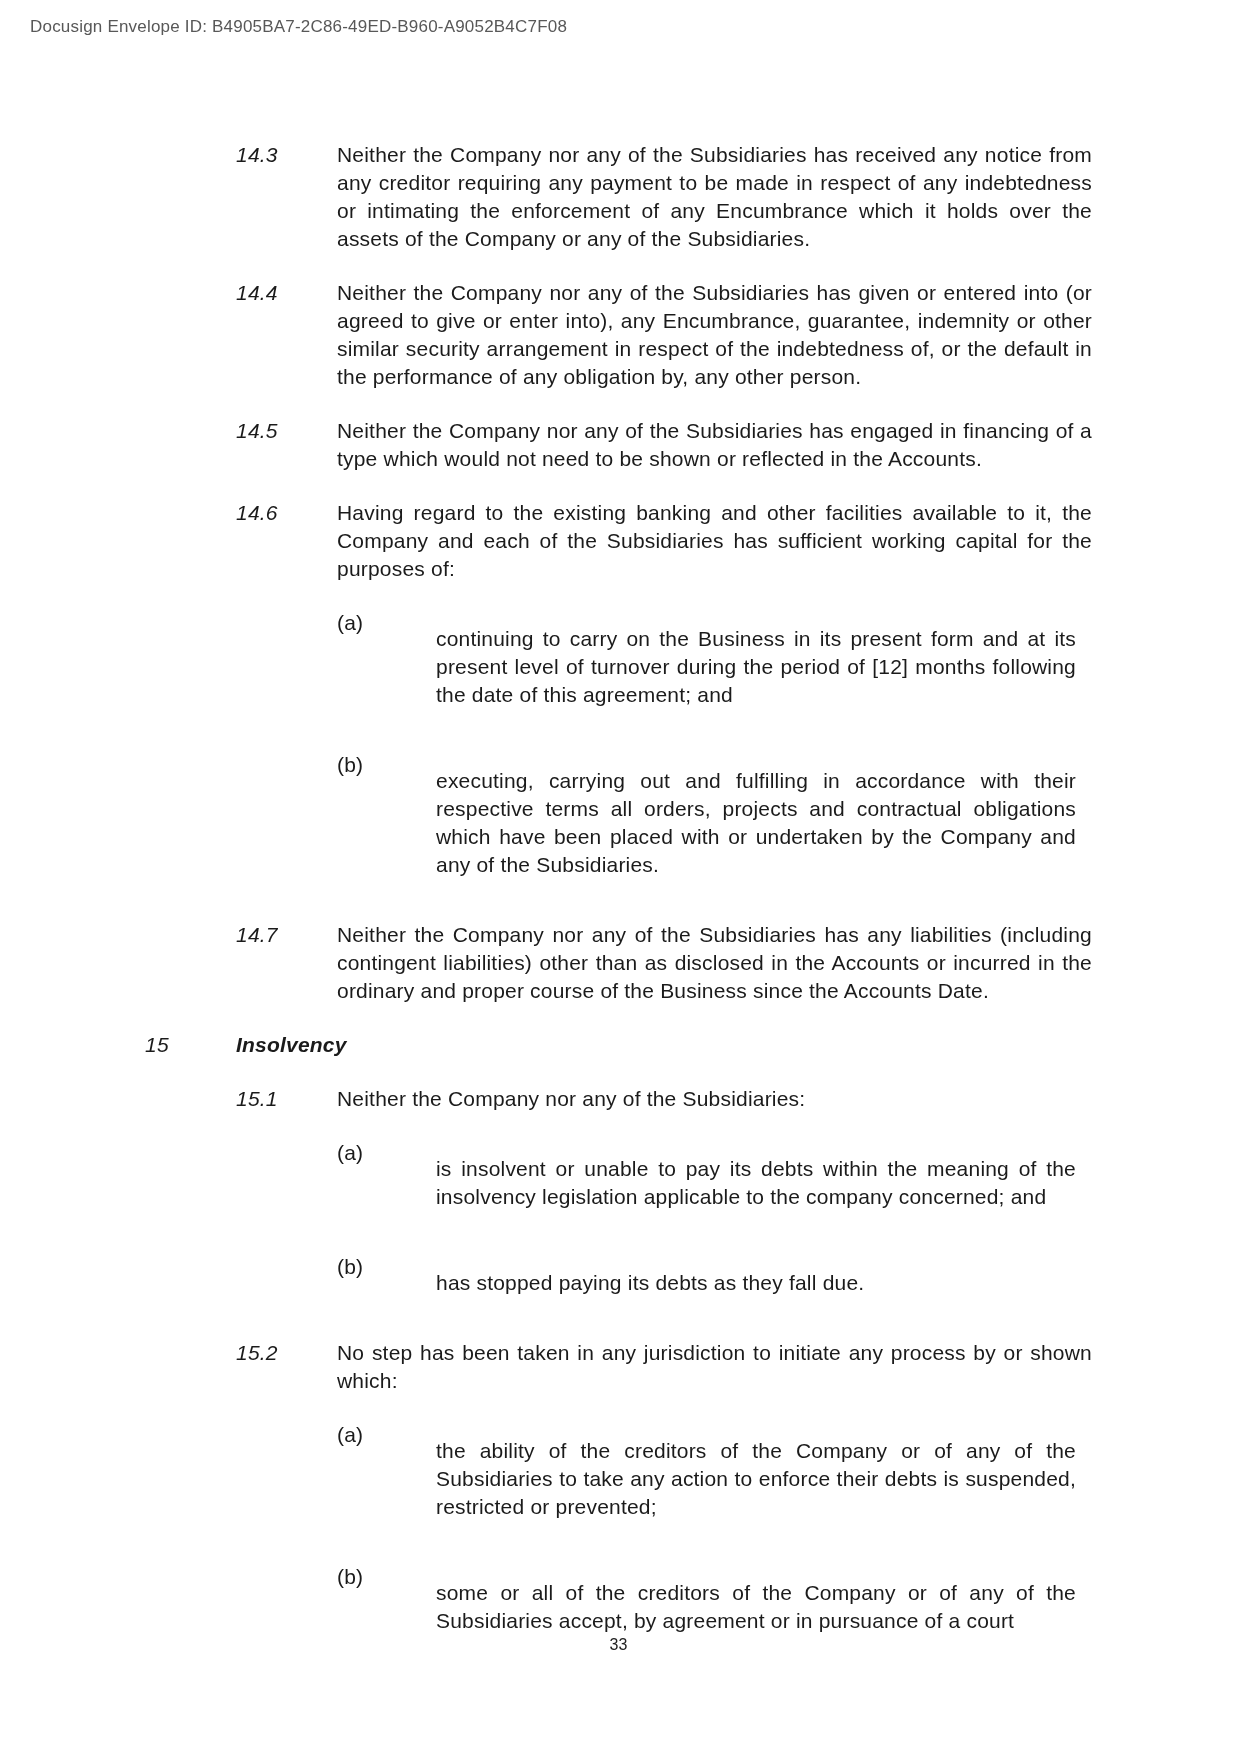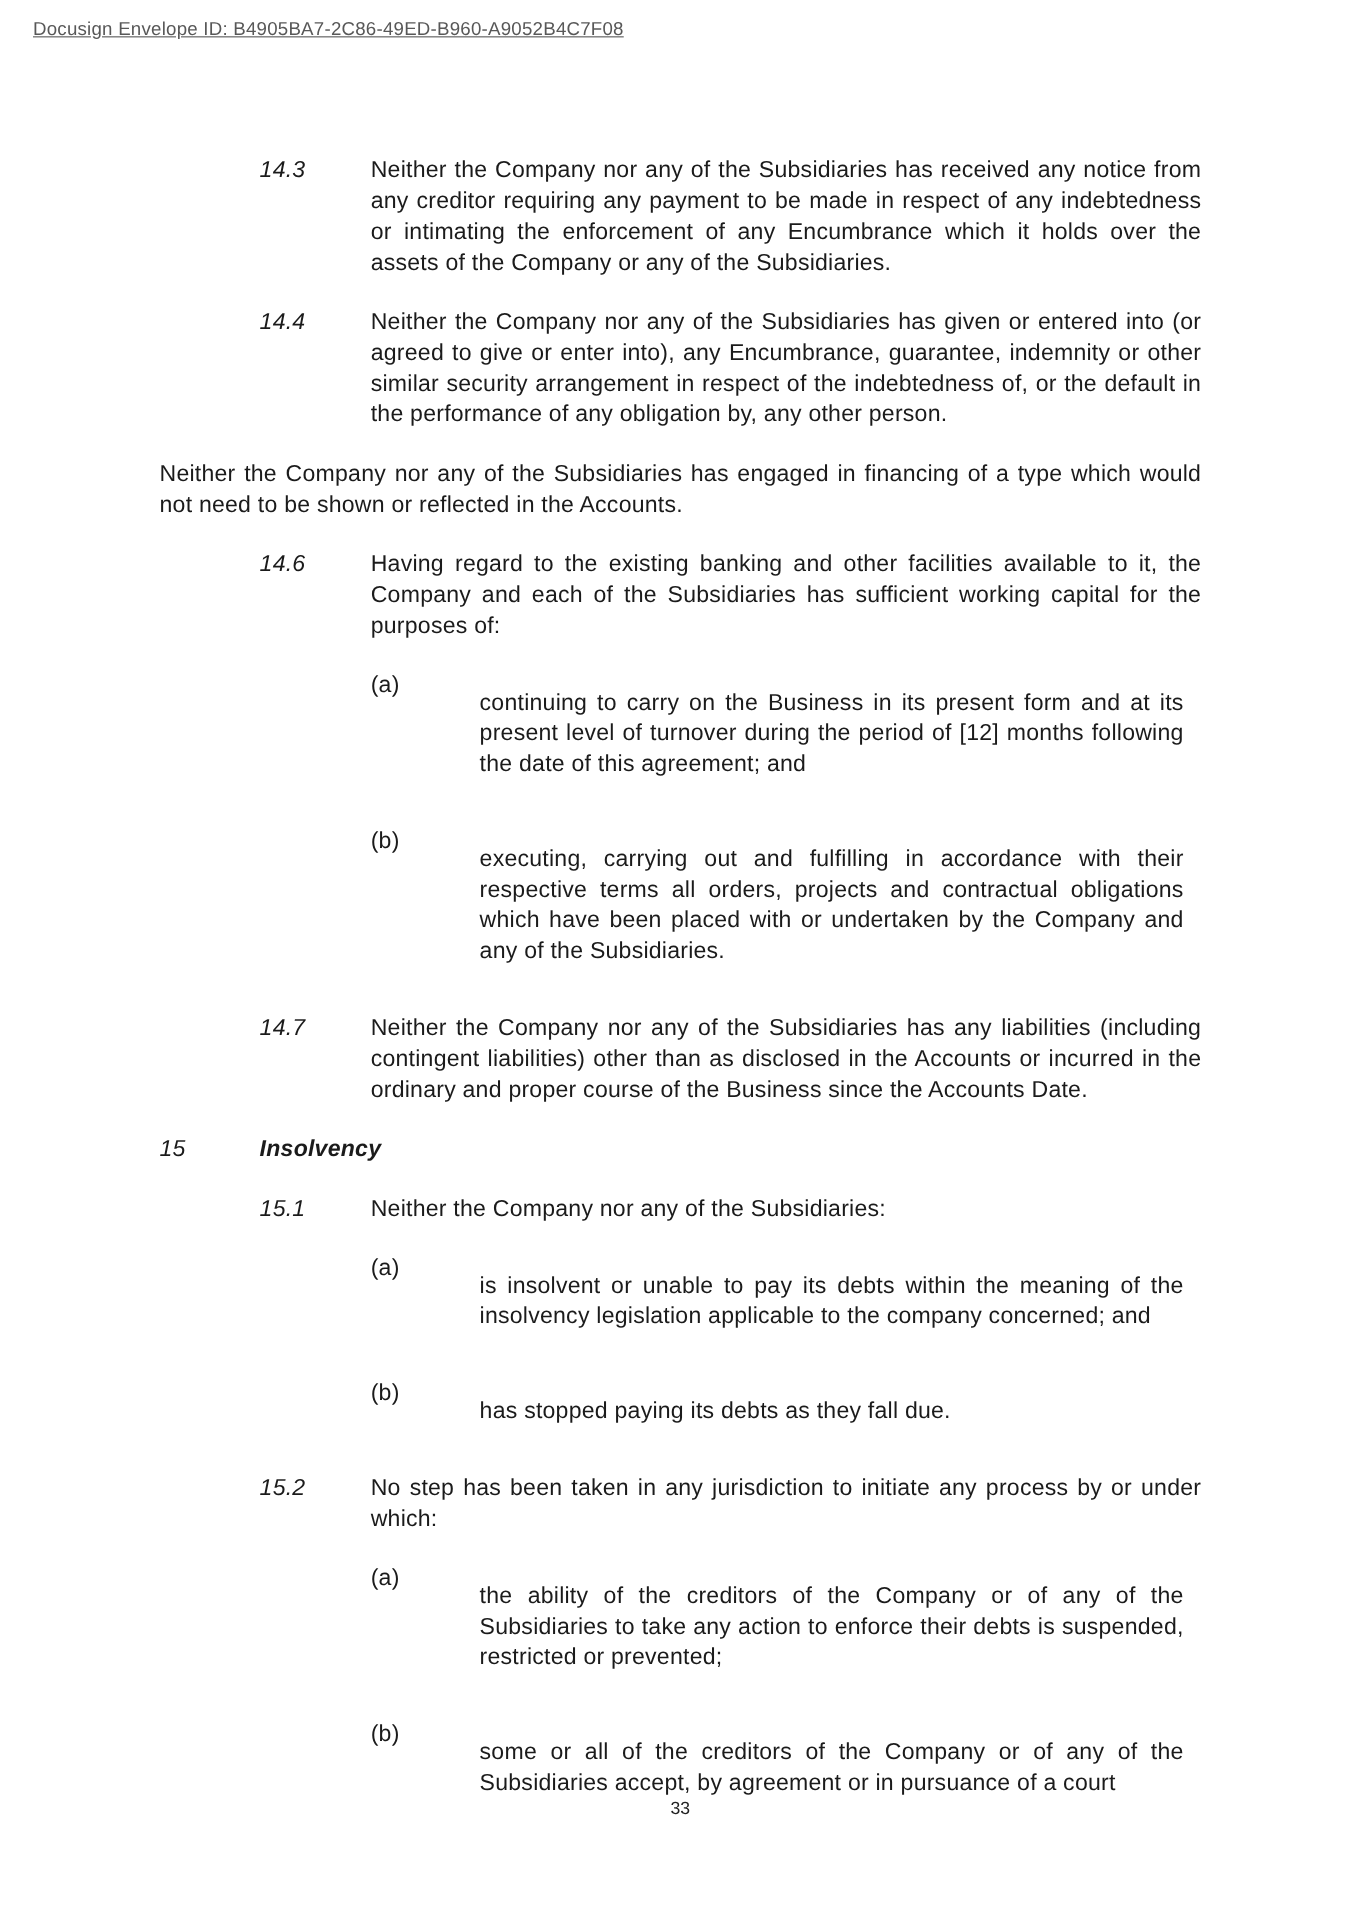--- a/index.html
+++ b/index.html
@@ -12,21 +12,20 @@
     color: #1b1b1b;
     overflow: hidden;
   }
   .stamp {
     position: absolute;
     top: 17px;
     left: 30px;
     font-size: 17px;
     letter-spacing: 0.2px;
     color: #585858;
-    text-decoration: underline;
   }
   .content {
     position: absolute;
     top: 141px;
     left: 145px;
     width: 947px;
     font-size: 21px;
     line-height: 28px;
     letter-spacing: 0.2px;
   }
@@ -67,20 +66,21 @@
       <div class="num">14.3</div>
       <p>Neither the Company nor any of the Subsidiaries has received any notice from any creditor requiring any payment to be made in respect of any indebtedness or intimating the enforcement of any Encumbrance which it holds over the assets of the Company or any of the Subsidiaries.</p>
     </div>
 
     <div class="clause">
       <div class="num">14.4</div>
       <p>Neither the Company nor any of the Subsidiaries has given or entered into (or agreed to give or enter into), any Encumbrance, guarantee, indemnity or other similar security arrangement in respect of the indebtedness of, or the default in the performance of any obligation by, any other person.</p>
     </div>
 
     <div class="clause">
+      <div class="num">14.5</div>
       <p>Neither the Company nor any of the Subsidiaries has engaged in financing of a type which would not need to be shown or reflected in the Accounts.</p>
     </div>
 
     <div class="clause">
       <div class="num">14.6</div>
       <p>Having regard to the existing banking and other facilities available to it, the Company and each of the Subsidiaries has sufficient working capital for the purposes of:</p>
     </div>
 
     <div class="sub">
       <div class="letter">(a)</div>
@@ -112,21 +112,21 @@
       <p>is insolvent or unable to pay its debts within the meaning of the insolvency legislation applicable to the company concerned; and</p>
     </div>
 
     <div class="sub">
       <div class="letter">(b)</div>
       <p>has stopped paying its debts as they fall due.</p>
     </div>
 
     <div class="clause">
       <div class="num">15.2</div>
-      <p>No step has been taken in any jurisdiction to initiate any process by or under which:</p>
+      <p>No step has been taken in any jurisdiction to initiate any process by or shown which:</p>
     </div>
 
     <div class="sub">
       <div class="letter">(a)</div>
       <p>the ability of the creditors of the Company or of any of the Subsidiaries to take any action to enforce their debts is suspended, restricted or prevented;</p>
     </div>
 
     <div class="sub">
       <div class="letter">(b)</div>
       <p>some or all of the creditors of the Company or of any of the Subsidiaries accept, by agreement or in pursuance of a court</p>

